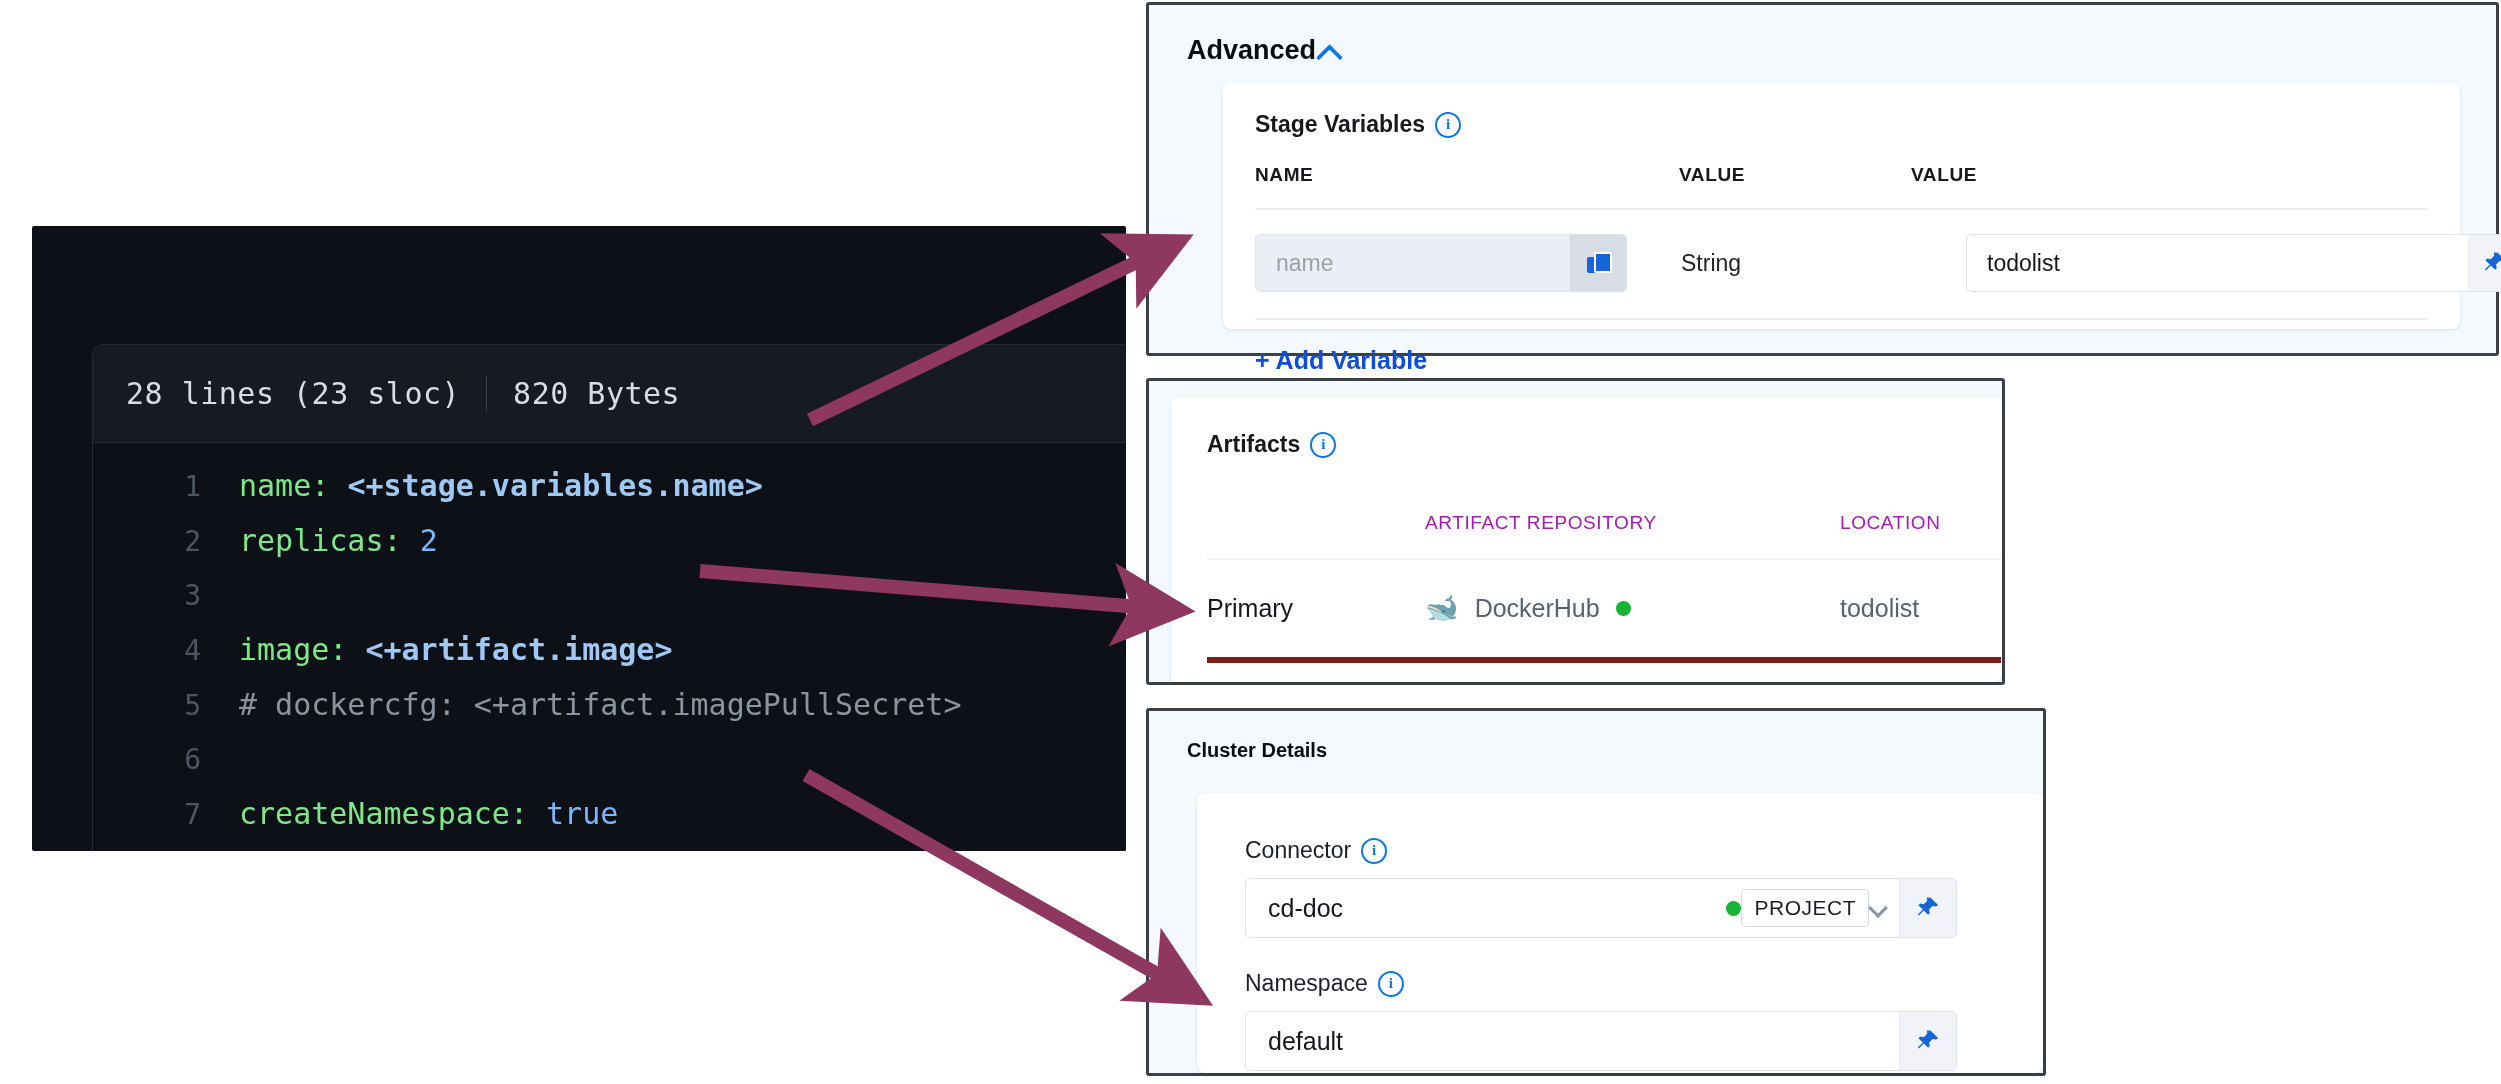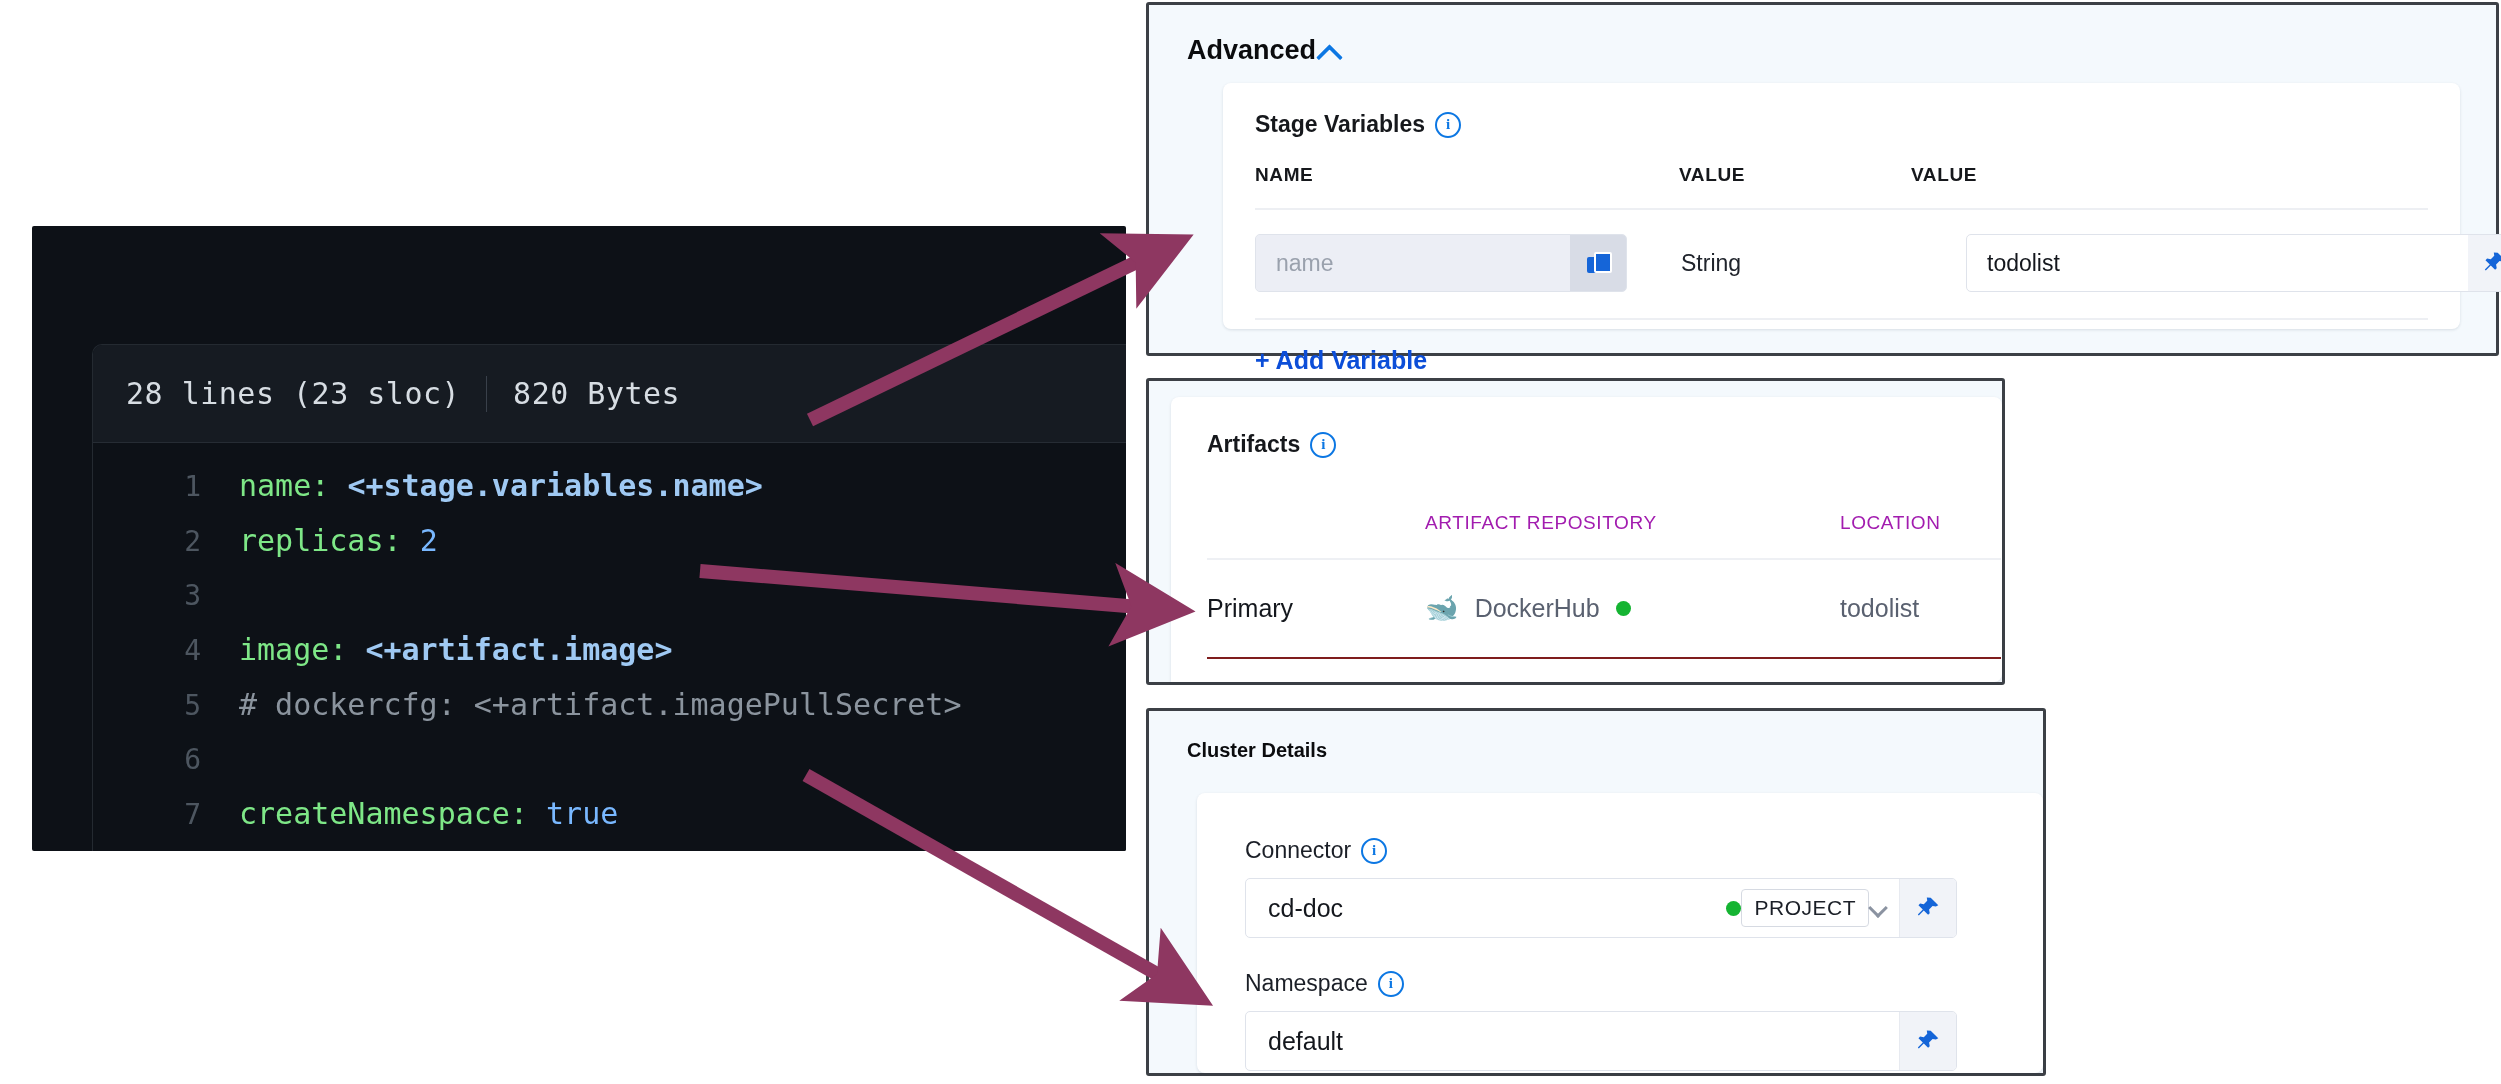--- a/index.html
+++ b/index.html
@@ -144,21 +144,21 @@
     position:absolute;left:22px;top:16px;right:0px;bottom:0px;
     border-top-left-radius:8px;border-bottom-left-radius:0;
     padding:34px 1px 0 36px;
   }
   .art-head{display:flex;font-size:19px;font-weight:normal;color:#a21caf;
     letter-spacing:.6px;padding:28px 0 24px 0;border-bottom:2px solid #eef0f4;}
   .ah-blank{width:218px;flex:none;}
   .ah-repo{width:415px;flex:none;}
   .ah-loc{flex:1;}
   .art-row{display:flex;align-items:center;padding:34px 0 34px 0;
-    border-bottom:2px solid #7f1d1d;font-size:25px;}
+    border-bottom:6px solid #7f1d1d;font-size:25px;}
   .ar-primary{width:218px;flex:none;color:#14171d;}
   .ar-repo{width:415px;flex:none;display:flex;align-items:center;gap:16px;
     color:#5a6170;}
   .ar-loc{flex:1;color:#5a6170;}
   .whale{font-size:27px;color:#5f6b8c;line-height:1;}
   .dot-green{width:15px;height:15px;border-radius:50%;background:#15b432;
     display:inline-block;}
 
   
   #panel-cluster{left:1146px;top:708px;width:900px;height:368px;}

